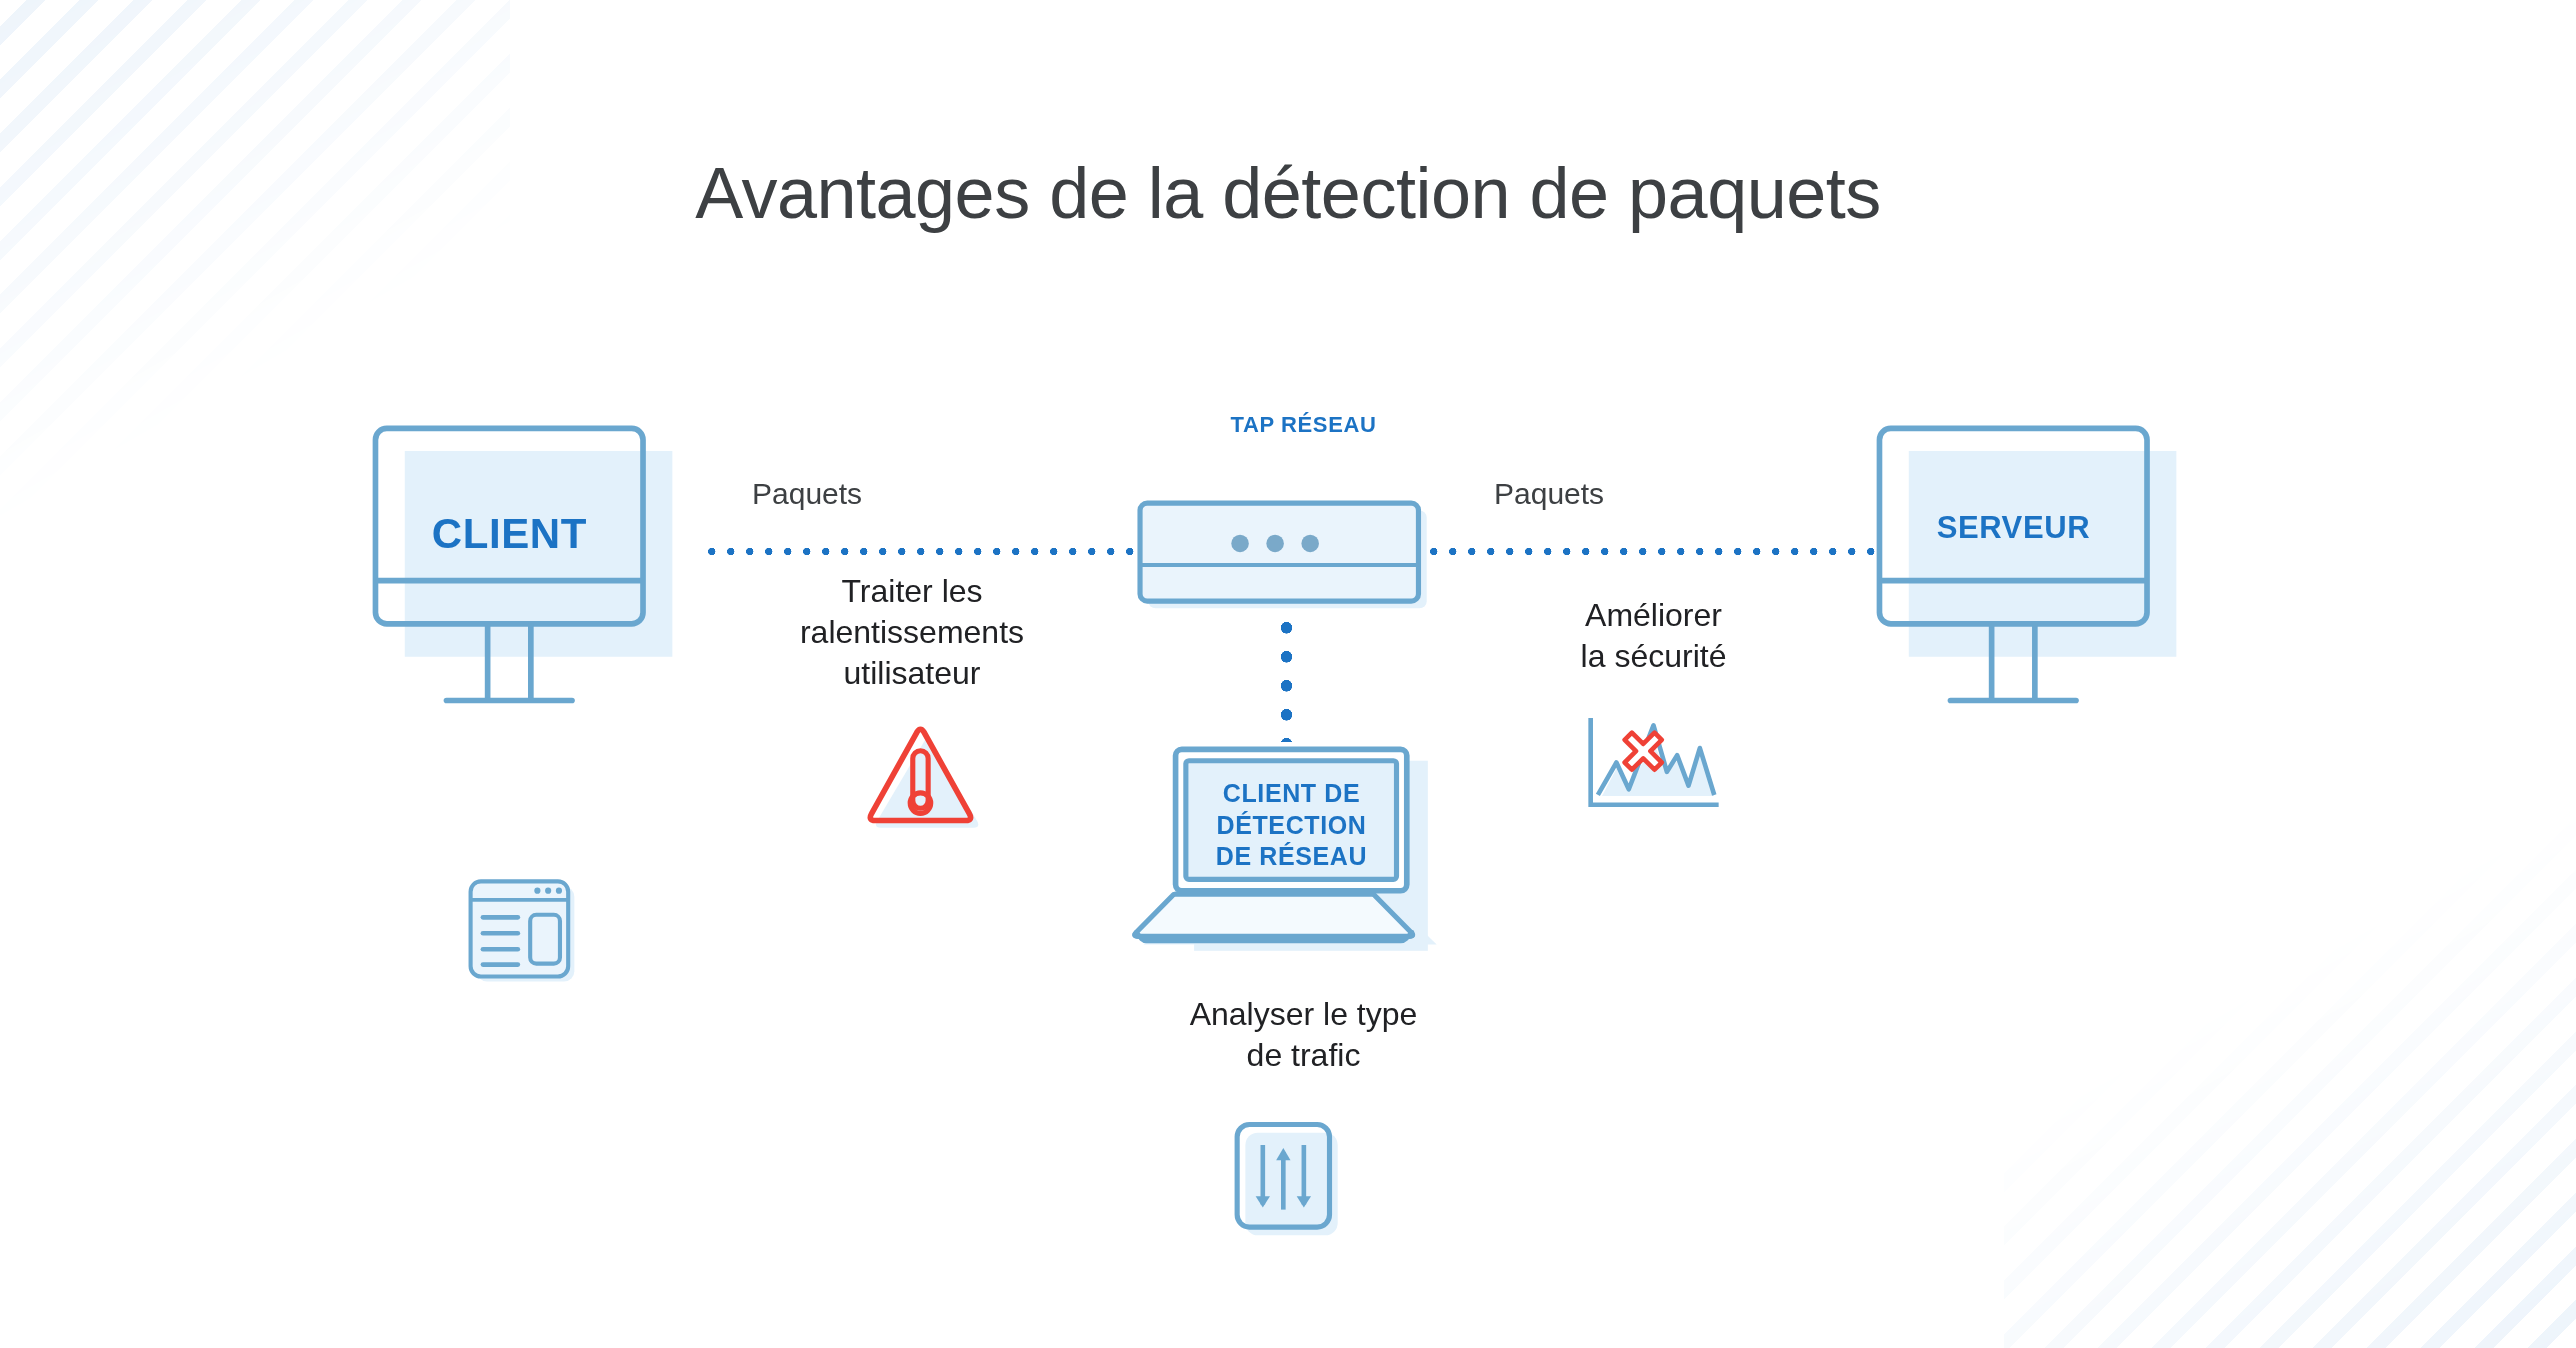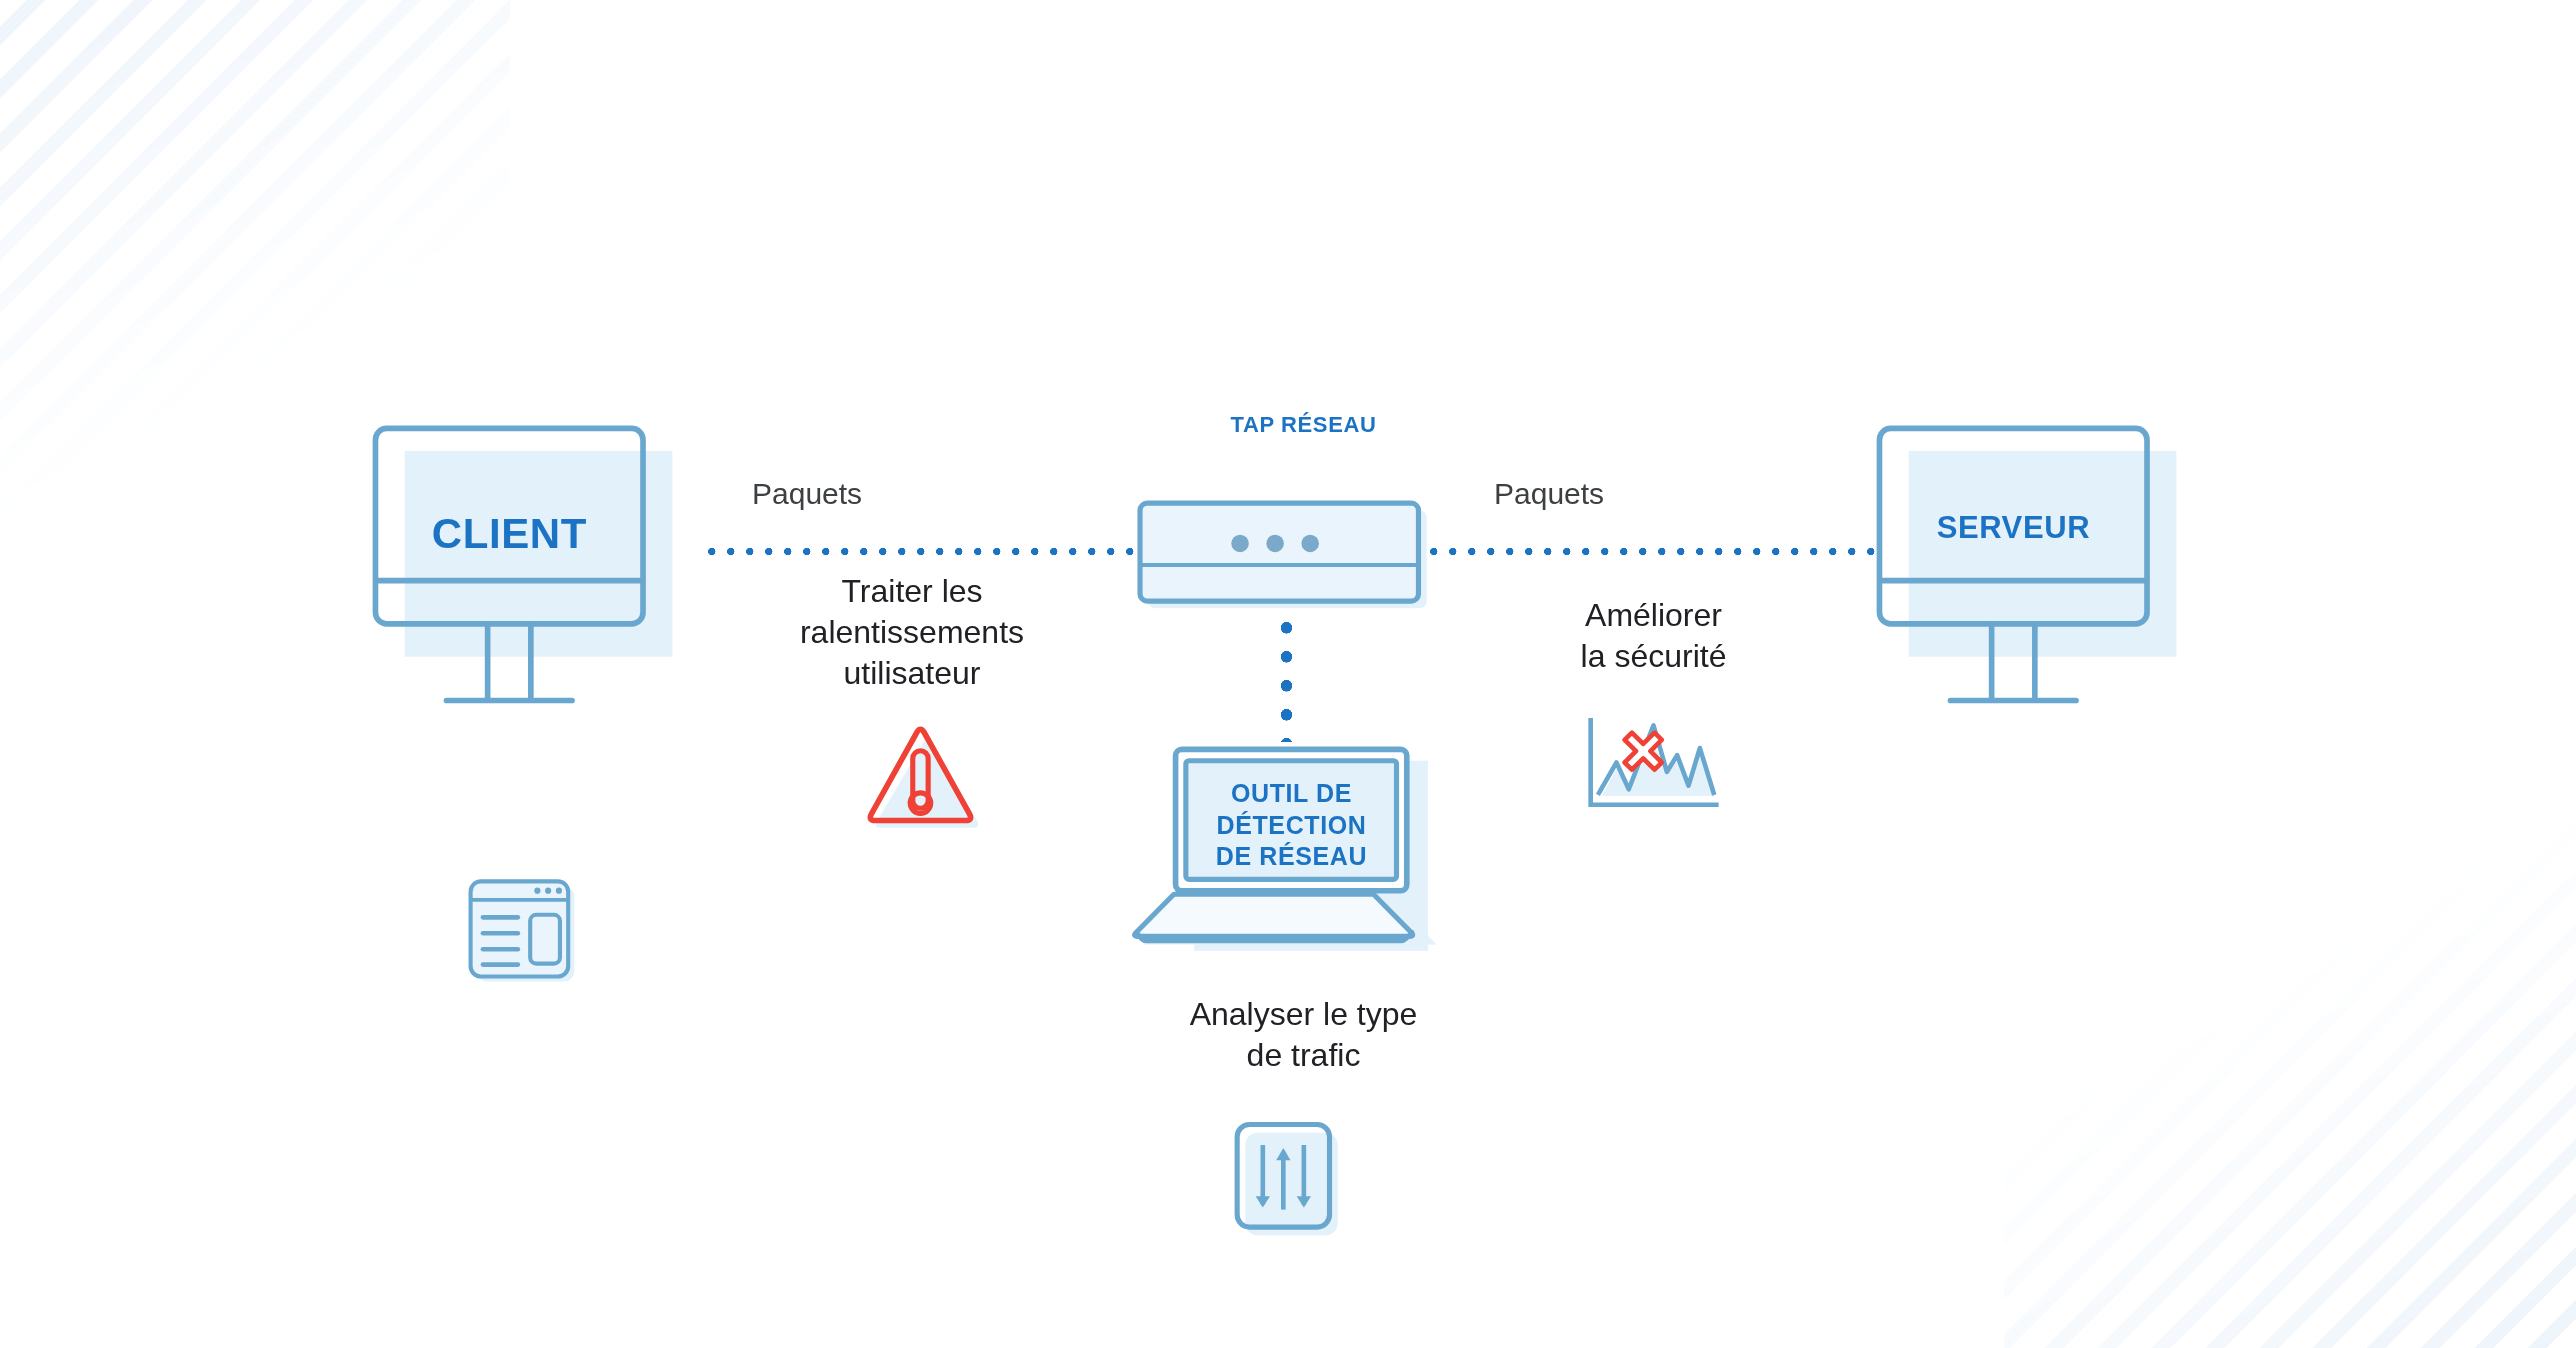--- a/index.html
+++ b/index.html
@@ -86,20 +86,21 @@
   .abs{position:absolute;}
 </style>
 </head>
 <body>
 
 <div class="stage">
 
   <div class="stripes tl"></div>
   <div class="stripes br"></div>
 
+  <div class="title">Avantages de la détection de paquets</div>
 
   <div class="abs" style="left:361px;top:417px;width:350px;height:319px;">
     <svg width="350" height="319" viewBox="0 0 680 620">
       <rect x="85" y="66" width="520" height="400" fill="#e3f1fb"></rect>
       <rect x="28" y="22" width="520" height="380" rx="22" ry="22" fill="none" stroke="#6aa7cf" stroke-width="11"></rect>
       <line x1="28" y1="318" x2="548" y2="318" stroke="#6aa7cf" stroke-width="11"></line>
       <line x1="246" y1="402" x2="246" y2="548" stroke="#6aa7cf" stroke-width="11"></line>
       <line x1="330" y1="402" x2="330" y2="548" stroke="#6aa7cf" stroke-width="11"></line>
       <line x1="166" y1="551" x2="410" y2="551" stroke="#6aa7cf" stroke-width="11" stroke-linecap="round"></line>
     </svg>
@@ -155,21 +156,21 @@
 
   <div class="dots-v" style="left:1280px;top:621px;height:121px;"></div>
 
   <div class="abs" style="left:1128px;top:734px;width:350px;height:149px;">
     <svg width="350" height="149" viewBox="0 0 680 290">
       <rect x="128" y="52" width="455" height="370" fill="#e3f1fb"></rect>
       <rect x="92" y="30" width="450" height="275" rx="12" ry="12" fill="#ffffff" stroke="#6aa7cf" stroke-width="11"></rect>
       <rect x="112" y="52" width="410" height="231" rx="6" ry="6" fill="#e3f1fb" stroke="#6aa7cf" stroke-width="10"></rect>
     </svg>
     <div class="node-label" style="left:58px;top:44px;width:211px;font-size:25px;line-height:1.26;">
-      <div>OUTIL DE</div>
+      <div>CLIENT DE</div>
       <div>DÉTECTION</div>
       <div>DE RÉSEAU</div>
     </div>
   </div>
 
   <div class="abs" style="left:1128px;top:889px;width:350px;height:72px;">
     <svg width="350" height="72" viewBox="0 0 680 140">
       <path d="M110 30 L520 30 L600 108 L30 108 Z" fill="#e3f1fb"></path>
       <path d="M92 10 Q88 10 86 13 L16 84 Q8 92 20 92 L546 92 Q558 92 550 84 L480 13 Q478 10 474 10 Z" fill="#f4fafe" stroke="#6aa7cf" stroke-width="10" stroke-linejoin="round"></path>
       <path d="M16 84 Q8 92 20 92 L546 92 Q558 92 550 84 L552 84 L540 97 Q536 101 530 101 L36 101 Q30 101 26 97 Z" fill="#eaf4fc" stroke="#6aa7cf" stroke-width="9" stroke-linejoin="round"></path>

